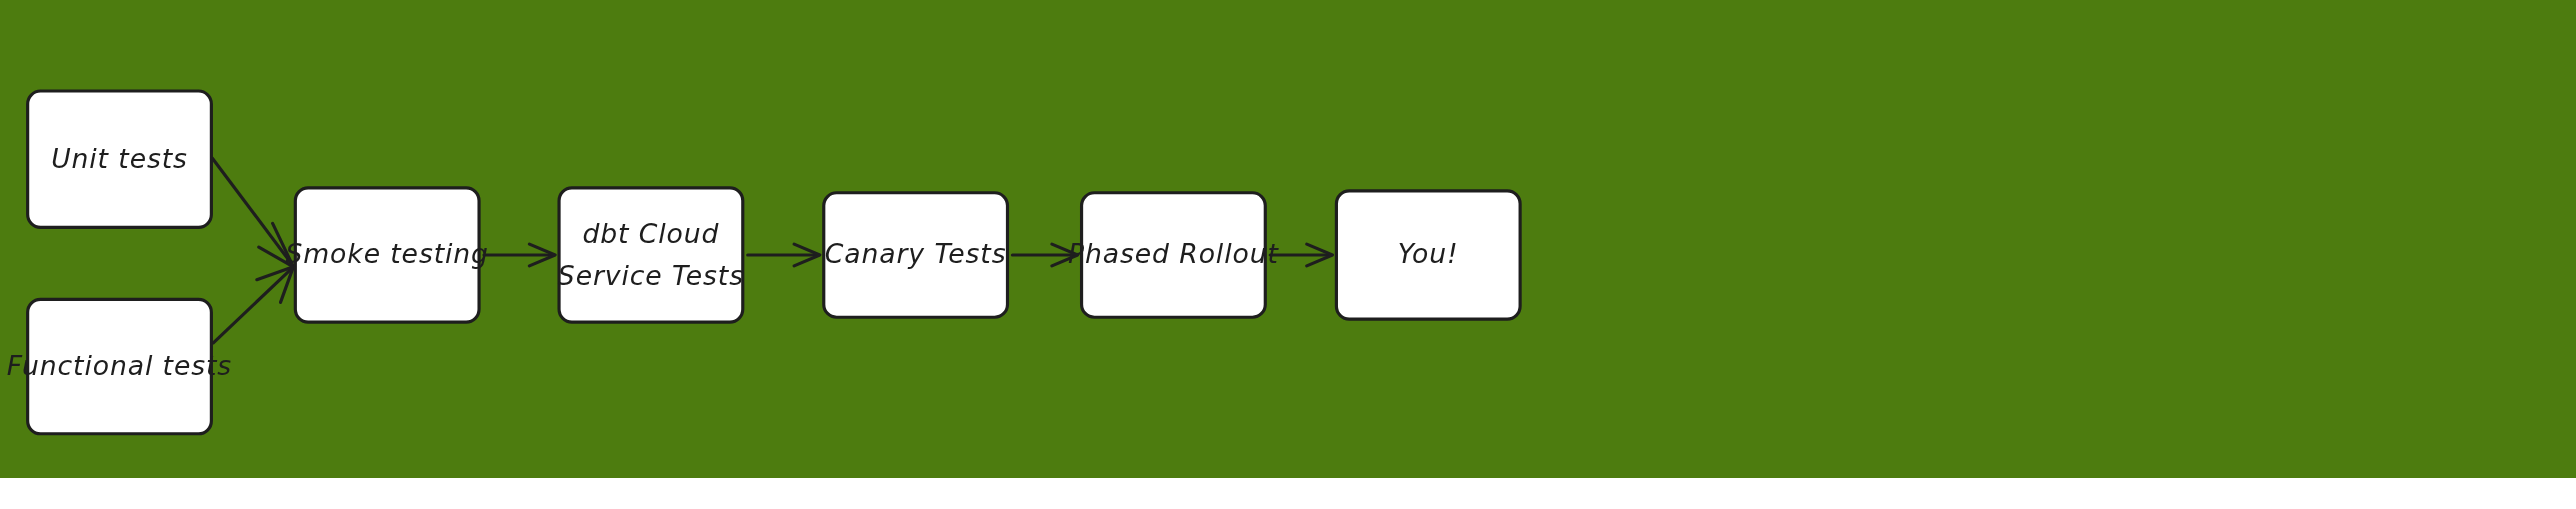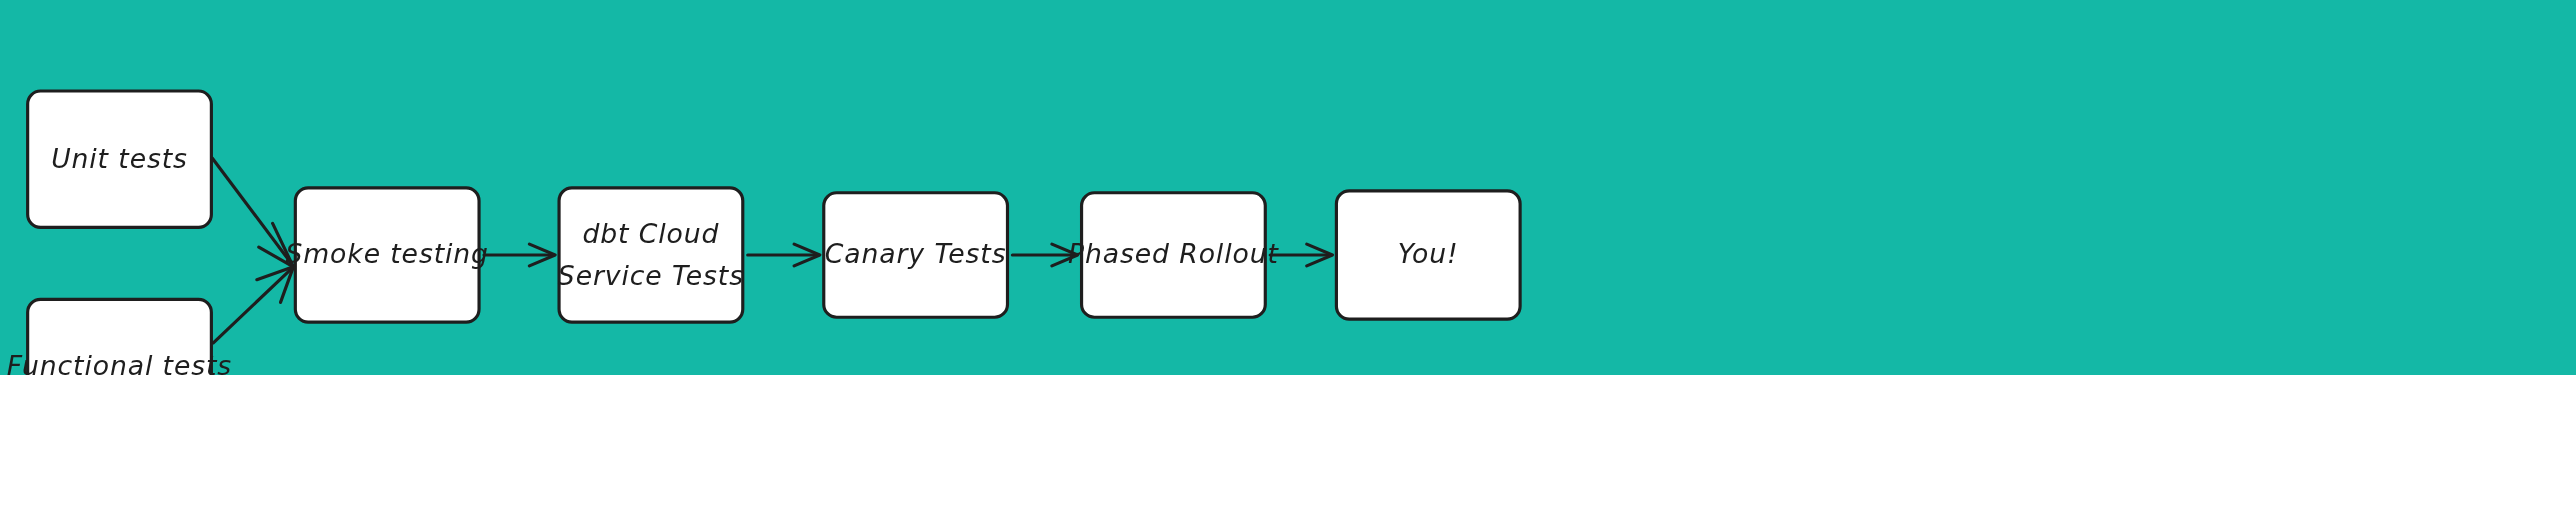--- a/index.html
+++ b/index.html
@@ -7,22 +7,22 @@
     margin: 0;
     padding: 0;
     background: #ffffff;
   }
   body {
     font-family: "DejaVu Sans", sans-serif;
   }
   #canvas-wrap {
     position: relative;
     width: 2576px;
-    height: 375px;
-    background: #14b8a6;
+    height: 478px;
+    background: #4d7c0f;
     overflow: hidden;
   }
   #flow-svg {
     position: absolute;
     top: 0;
     left: 0;
     width: 2576px;
     height: 510px;
     display: block;
   }

